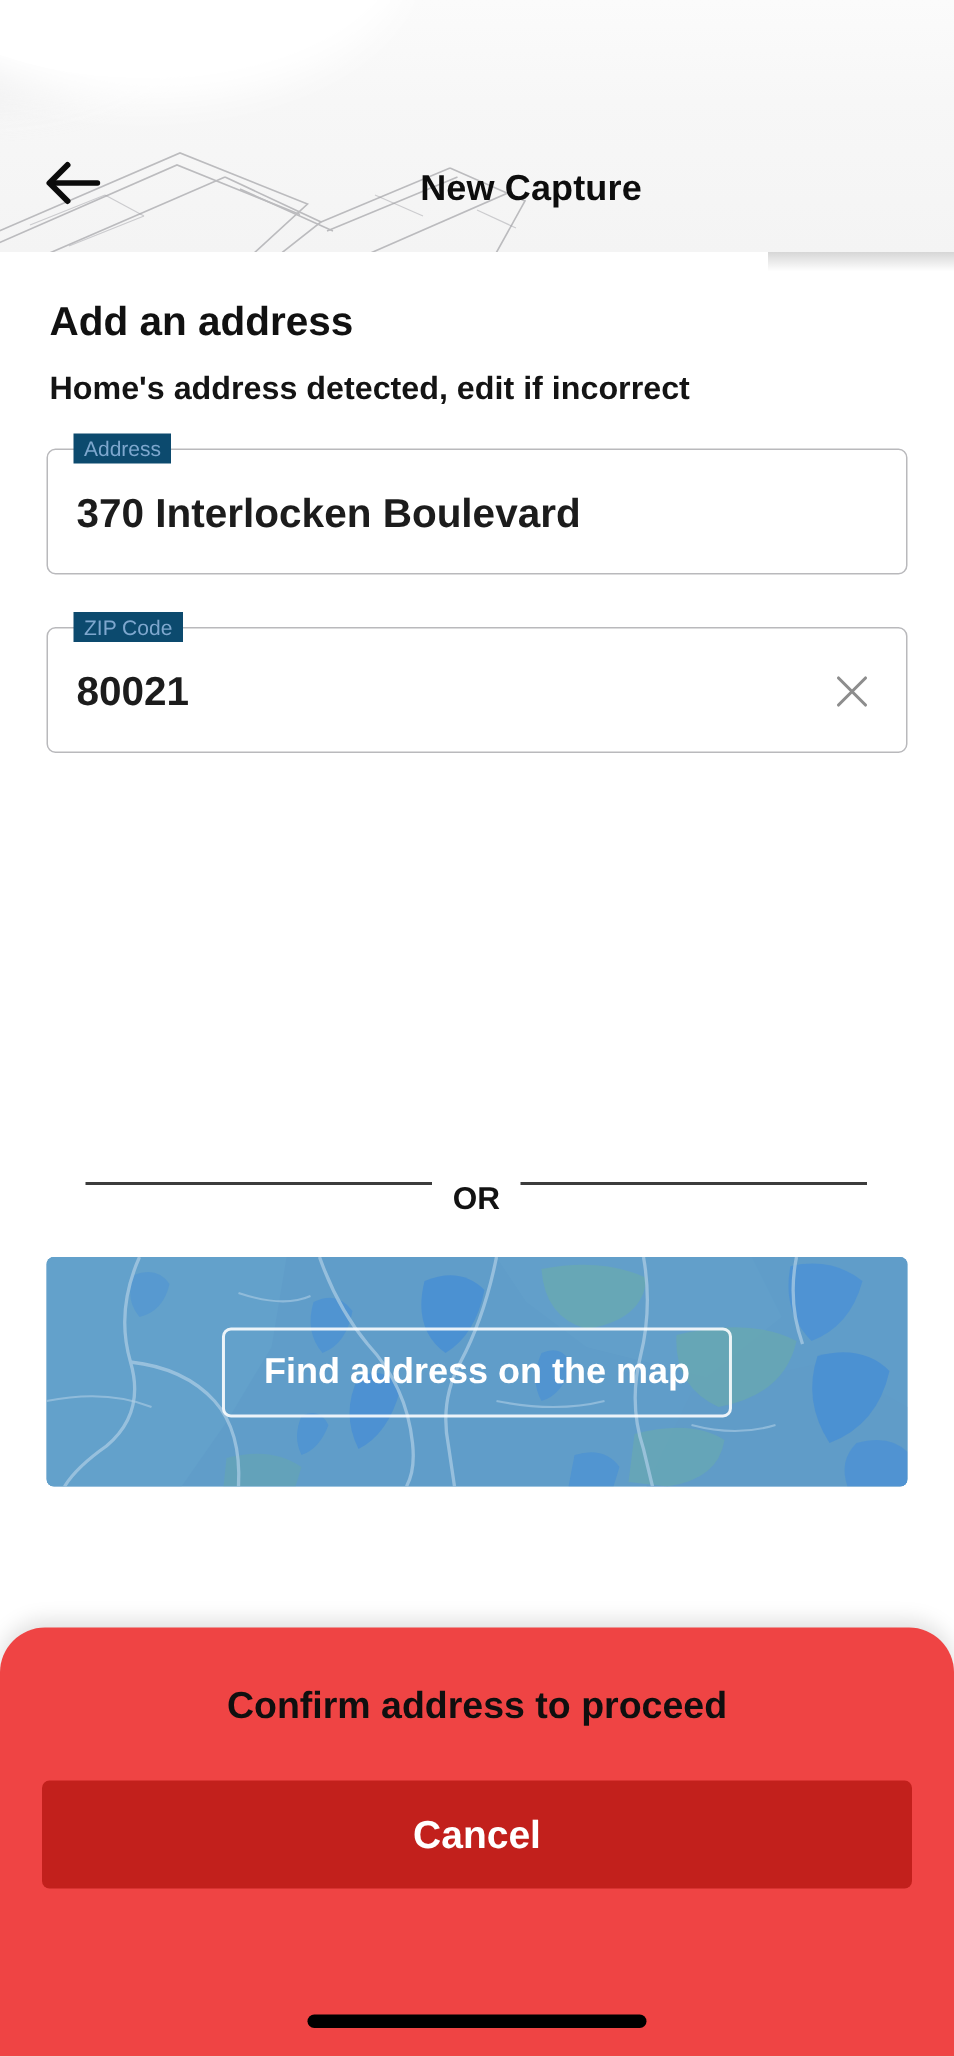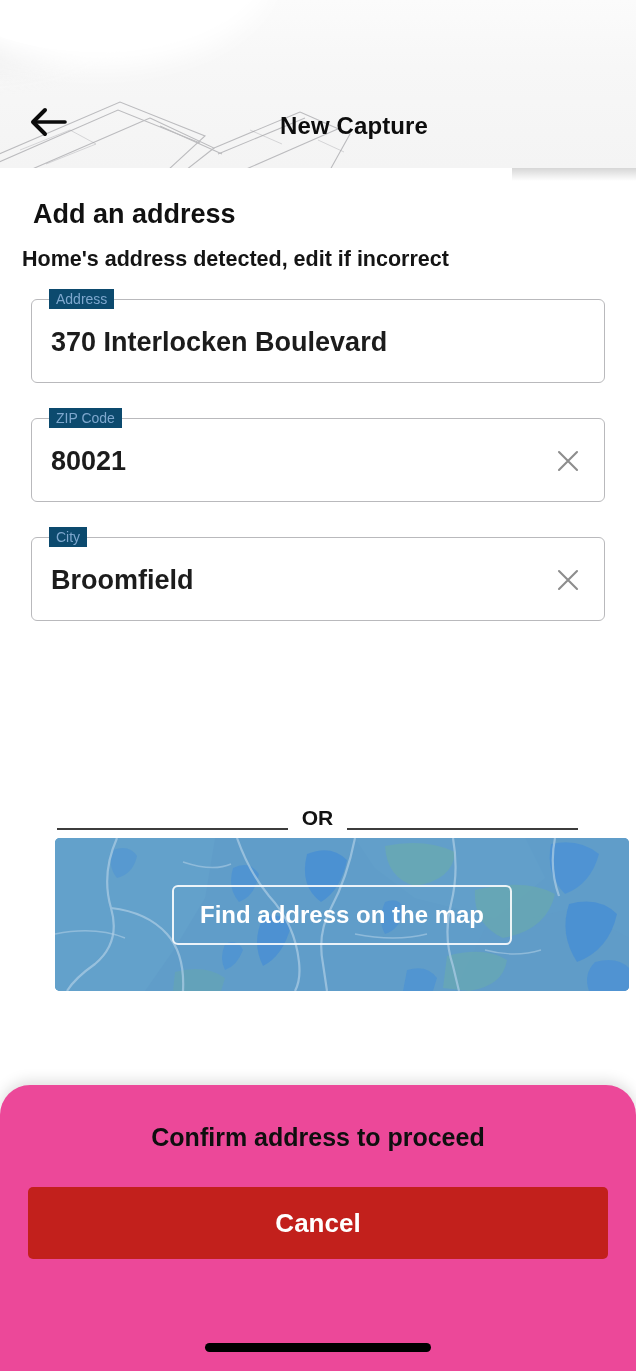--- a/index.html
+++ b/index.html
@@ -74,21 +74,21 @@
   #content {
     position:absolute; left:0; top:168px; width:512px; height:917px;
     background:#ffffff;
   }
 
   #page-title {
     position:absolute; left:33px; top:31px;
     font-size:27px; font-weight:bold; color:#111111;
   }
   #page-subtitle {
-    position:absolute; left:22px; top:79px;
+    position:absolute; left:33px; top:79px;
     font-size:21.5px; font-weight:bold; color:#141414;
   }
 
   
   .field {
     position:absolute; left:31px; width:574px; height:84px;
     border:1.4px solid #b9b9bc; border-radius:6px;
     background:#ffffff;
   }
   .field-label {
@@ -113,50 +113,49 @@
   .field-clear svg { display:block; }
 
   #field-address { top:131px; }
   #field-zip     { top:250px; }
   #field-city    { top:369px; }
   #field-state   { top:487px; }
 
   
   #or-divider {
     position:absolute; left:57px; top:620px; width:521px; height:30px;
-    display:flex; align-items:flex-end; gap:14px;margin-top:12px;
+    display:flex; align-items:flex-start; gap:14px;
   }
   .or-line { flex:1; height:0; border-top:2px solid #3c3c3c; }
   #or-label { font-size:21px; font-weight:bold; color:#121212; }
 
   
   #map-card {
     position:absolute; left:31px; top:670px; width:574px; height:153px;
     border-radius:5px; overflow:hidden;
     background:#5f9ecb;
     cursor:pointer;
-    margin-left:24px;
   }
   #map-img { position:absolute; inset:0; }
   #map-overlay { position:absolute; inset:0; background:rgba(74,144,196,.30); }
   #map-button {
     position:absolute; left:50%; top:50%;
     transform:translate(-50%,-50%);
     padding:14px 26px;
     border:2px solid rgba(255,255,255,.88);
     border-radius:6px;
     color:#ffffff; font-size:24px; font-weight:bold;
     white-space:nowrap;
     cursor:pointer;
   }
 
   
   #bottom-sheet {
     position:absolute; left:0; top:1085px; width:636px; height:286px;
-    background:#ec4899;
+    background:#ef4444;
     border-top-left-radius:30px; border-top-right-radius:30px;
     box-shadow:0 -4px 14px rgba(0,0,0,.13);
   }
   #confirm-text {
     position:absolute; left:0; top:38px; width:636px;
     text-align:center;
     font-size:25px; font-weight:bold; color:#0f0f0f;
   }
   #sheet-actions {
     position:absolute; left:28px; top:102px;
@@ -244,31 +243,20 @@
       <span class="field-value">80021</span>
       <span class="field-clear">
         <span>
           <svg width="26" height="26" viewBox="0 0 26 26" fill="none">
             <path d="M4 4 L22 22 M22 4 L4 22" stroke="#8d8d8d" stroke-width="2.1" stroke-linecap="round"></path>
           </svg>
         </span>
       </span>
     </div>
 
-    <div class="field" id="field-city">
-      <span class="field-label">City</span>
-      <span class="field-value">Broomfield</span>
-      <span class="field-clear">
-        <span>
-          <svg width="26" height="26" viewBox="0 0 26 26" fill="none">
-            <path d="M4 4 L22 22 M22 4 L4 22" stroke="#8d8d8d" stroke-width="2.1" stroke-linecap="round"></path>
-          </svg>
-        </span>
-      </span>
-    </div>
 
 
     <div id="or-divider">
       <span class="or-line"></span>
       <span id="or-label">OR</span>
       <span class="or-line"></span>
     </div>
 
     <div id="map-card">
       <div id="map-img">

